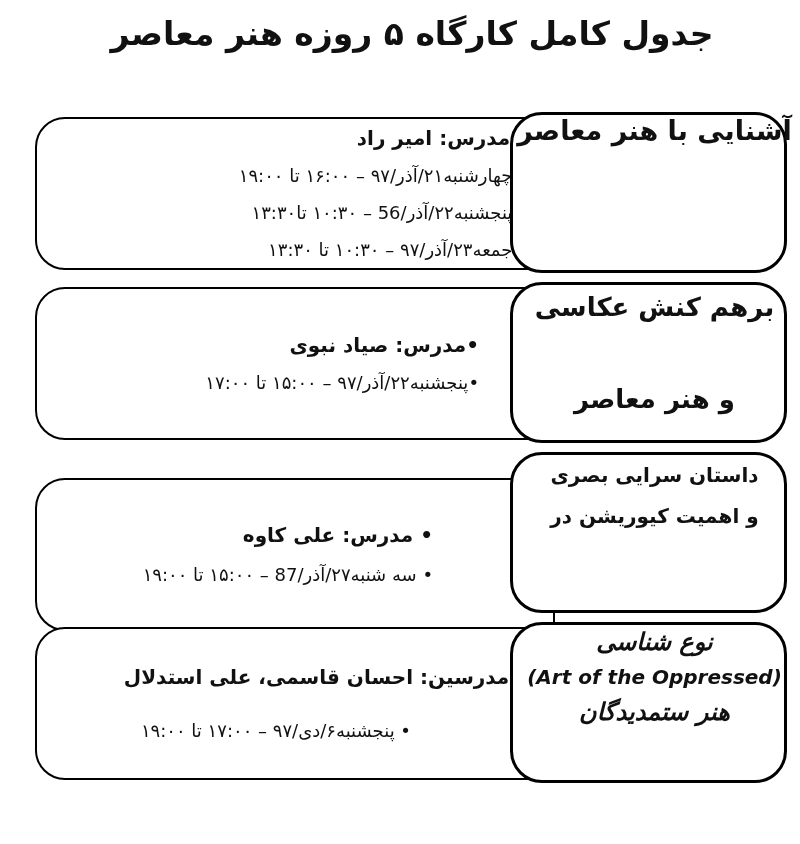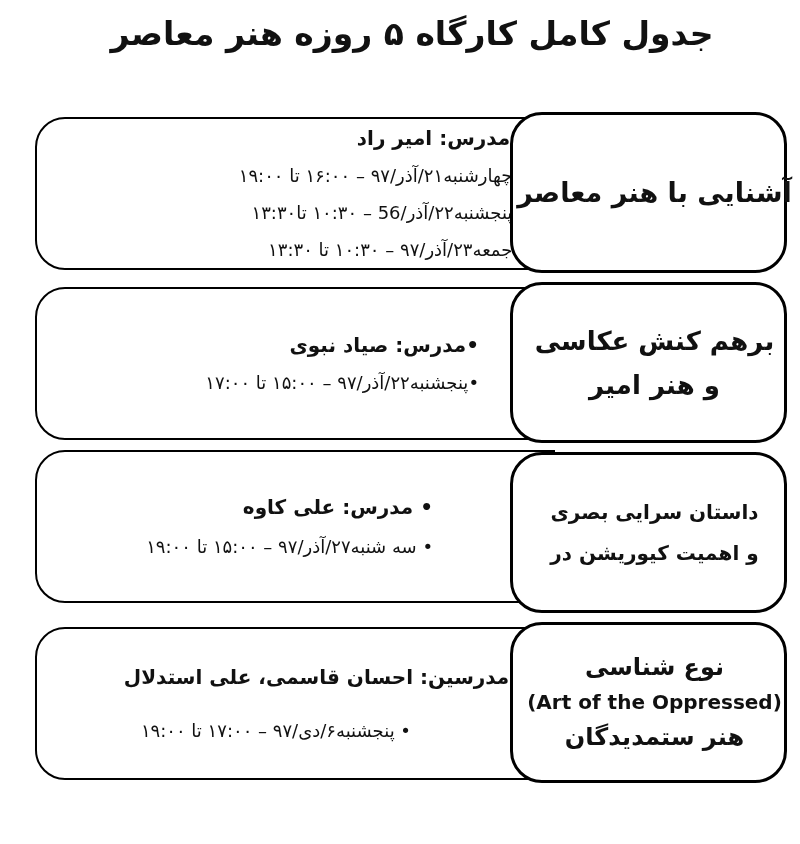--- a/index.html
+++ b/index.html
@@ -52,54 +52,53 @@
     white-space: nowrap;
     font-size: 18px;
     line-height: 37px;
   }
   .detail-line.bold {
     font-weight: bold;
     font-size: 20px;
   }
   #info1 { top: 117px; }
   #info2 { top: 287px; }
-  #info3 { top: 450px; }
+  #info3 { top: 478px; }
   #info4 { top: 627px; }
   #info1 .detail-line { padding-right: 30px; }
   #info2 .d1 { padding-right: 74px; text-align: right; }
   #info2 .d2 { padding-right: 74px; }
   #info3 .detail-line { padding-right: 120px; line-height: 40px; }
   #info4 .detail-line { line-height: 34px; }
   #info4 .d1 { padding-right: 24px; }
   #info4 .d2 { padding-right: 142px; margin-top: 20px; }
   
   .course-box {
     position: absolute;
     left: 510px;
     width: 277px;
     height: 161px;
     border: 3px solid #000000;
     border-radius: 32px;
     box-sizing: border-box;
     direction: rtl;
     display: flex;
     flex-direction: column;
-    justify-content: center;
     align-items: center;
     text-align: center;
     font-weight: bold;
     padding-left: 20px;
     padding-right: 8px;
     background: #ffffff;
   }
   .course-line { white-space: nowrap; }
   #course1 { top: 112px; }
-  #course2 { top: 282px; }
+  #course2 { top: 282px; gap: 48px; }
   #course3 { top: 452px; }
-  #course4 { top: 622px; }
+  #course4 { top: 622px; font-style: italic; }
   #course1 .course-line { font-size: 27px; }
   #course2 .course-line { font-size: 26px; line-height: 44px; }
   #course3 .course-line { font-size: 20px; line-height: 41px; }
   #course4 .course-line { font-size: 24px; line-height: 35px; }
   #course4 .course-line.latin { font-size: 20px; direction: ltr; }
 </style>
 </head>
 <body>
 
 <div class="page">
@@ -115,26 +114,26 @@
   <div class="course-box" id="course1" dir="rtl">
     <div class="course-line">آشنایی با هنر معاصر</div>
   </div>
 
   <div class="info-box" id="info2" dir="rtl">
     <div class="detail-line bold d1">•مدرس: صیاد نبوی</div>
     <div class="detail-line d2">•پنجشنبه۲۲/آذر/۹۷ – ۱۵:۰۰ تا ۱۷:۰۰</div>
   </div>
   <div class="course-box" id="course2" dir="rtl">
     <div class="course-line">برهم کنش عکاسی</div>
-    <div class="course-line">و هنر امیر</div>
+    <div class="course-line">و هنر معاصر</div>
   </div>
 
   <div class="info-box" id="info3" dir="rtl">
     <div class="detail-line bold d1">• مدرس: علی کاوه</div>
-    <div class="detail-line d2">• سه شنبه۲۷/آذر/۹۷ – ۱۵:۰۰ تا ۱۹:۰۰</div>
+    <div class="detail-line d2">• سه شنبه۲۷/آذر/87 – ۱۵:۰۰ تا ۱۹:۰۰</div>
   </div>
   <div class="course-box" id="course3" dir="rtl">
     <div class="course-line">داستان سرایی بصری</div>
     <div class="course-line">و اهمیت کیوریشن در</div>
   </div>
 
   <div class="info-box" id="info4" dir="rtl">
     <div class="detail-line bold d1">• مدرسین: احسان قاسمی، علی استدلال</div>
     <div class="detail-line d2">• پنجشنبه۶/دی/۹۷ – ۱۷:۰۰ تا ۱۹:۰۰</div>
   </div>

